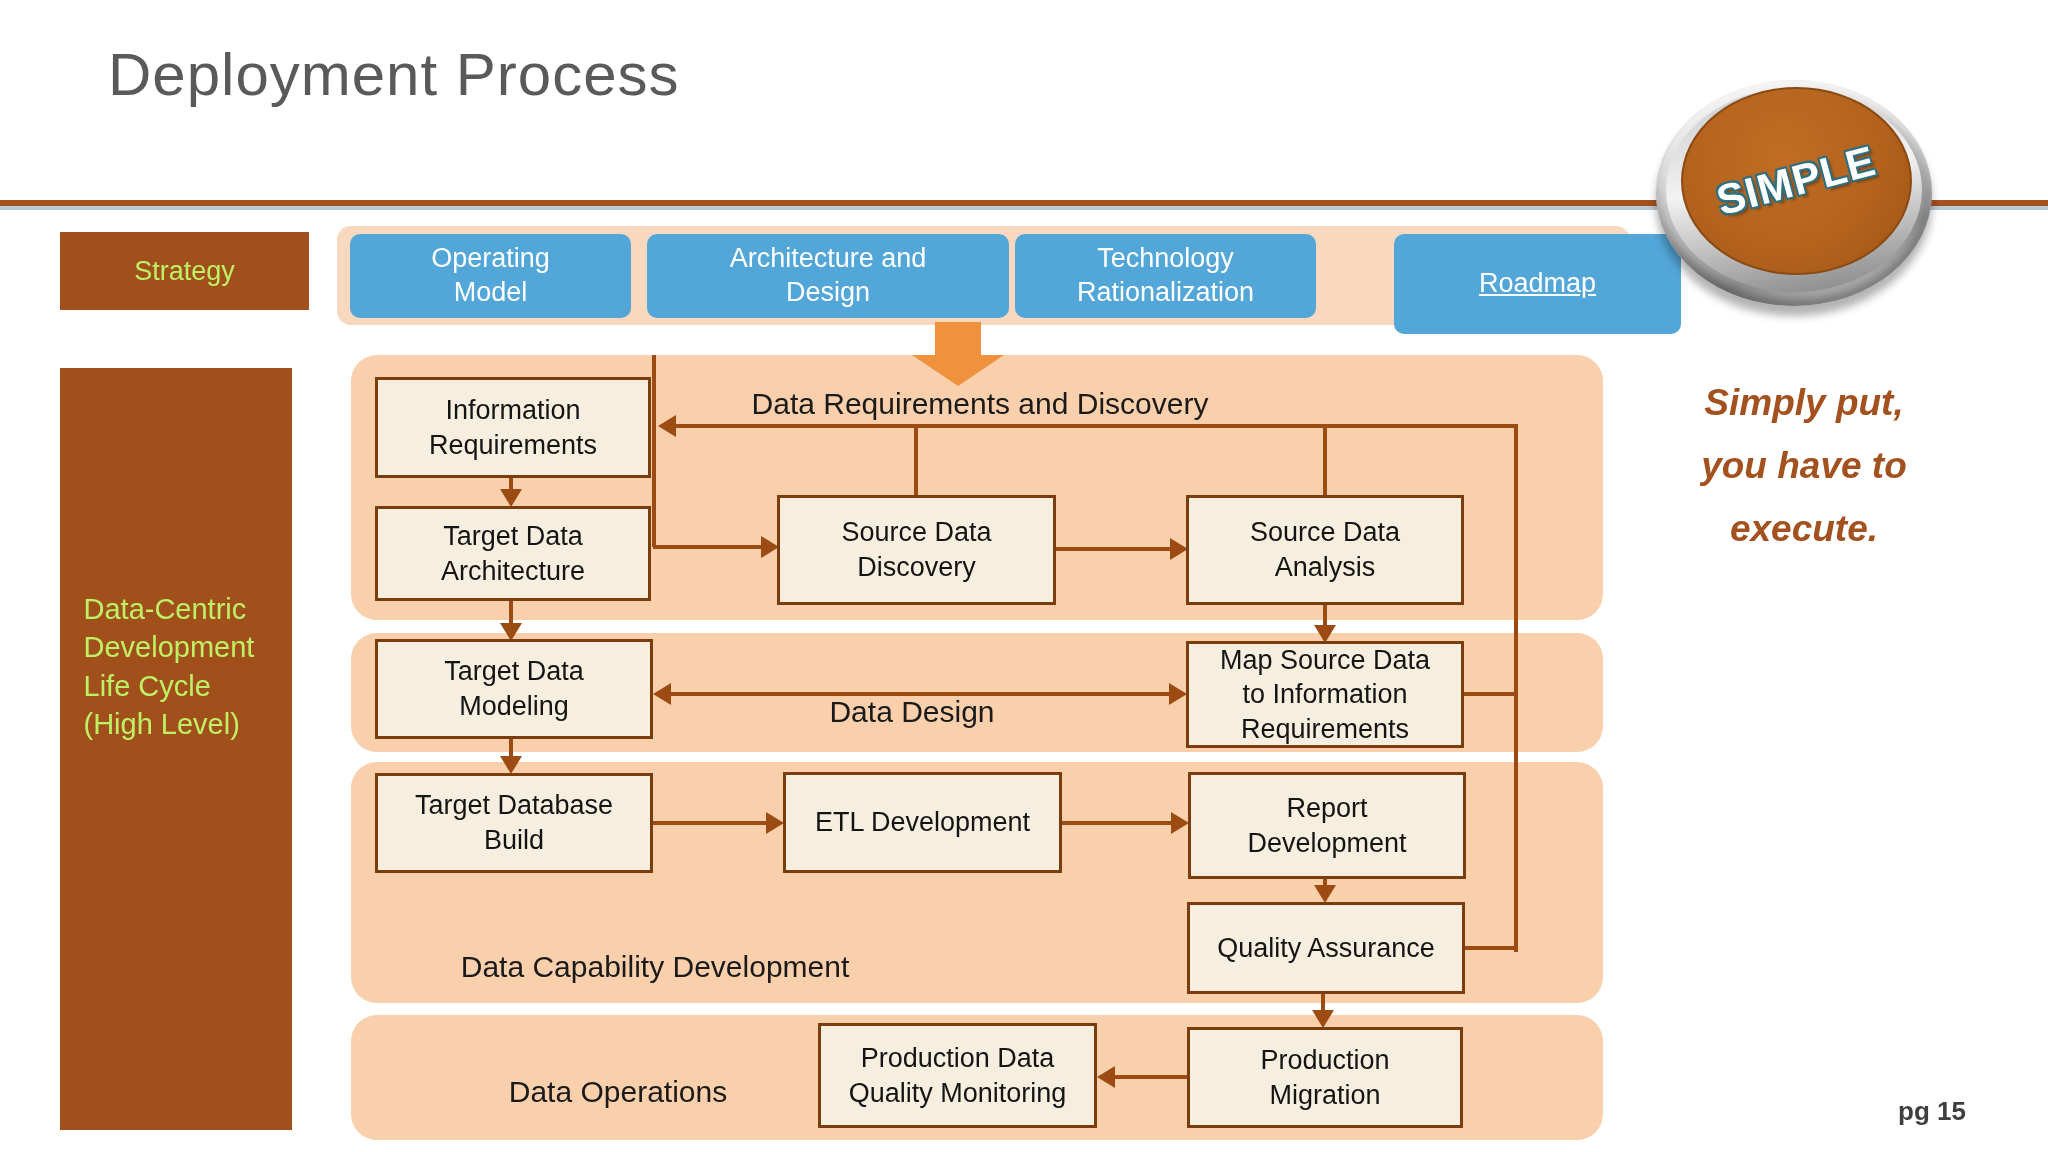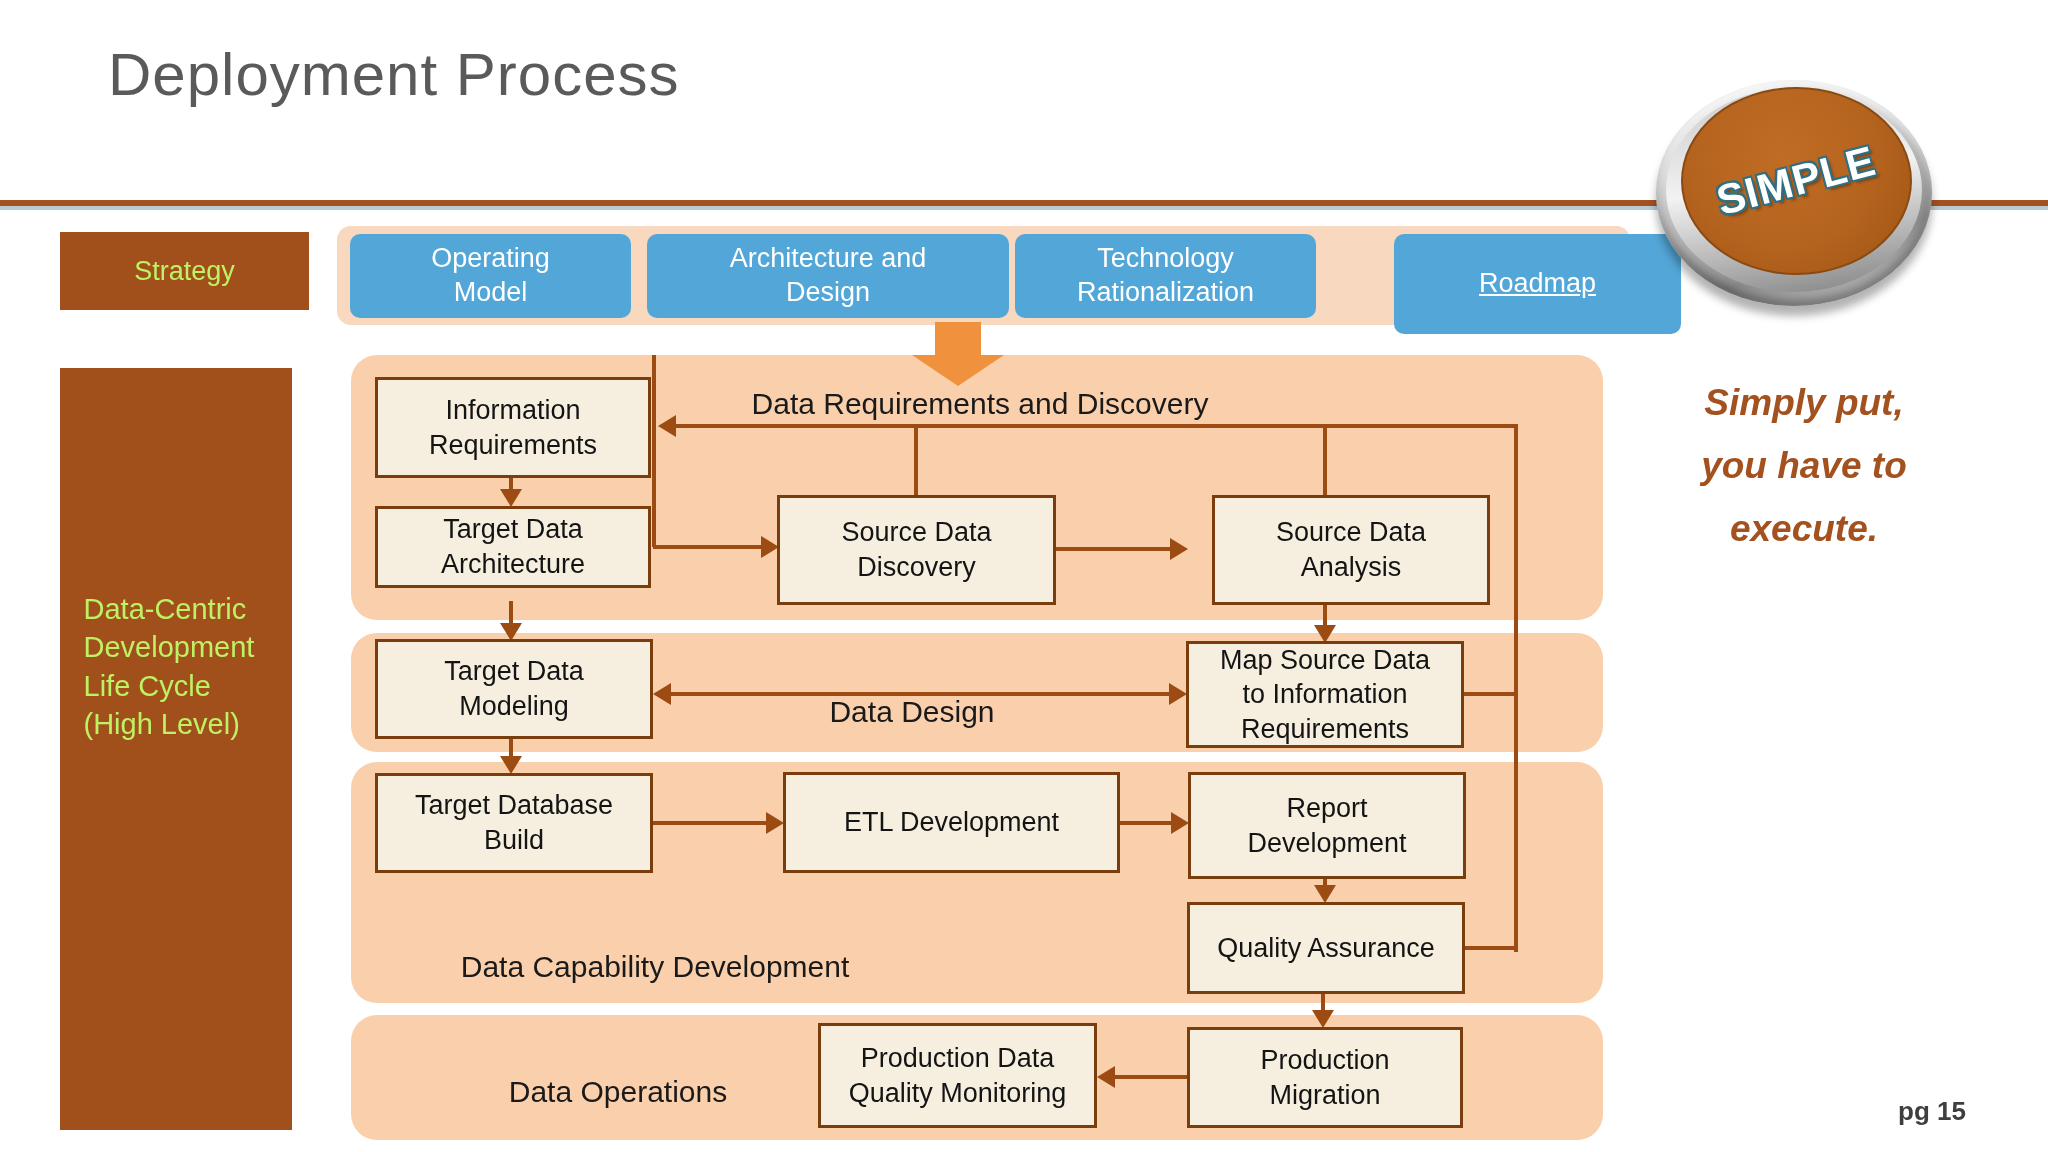--- a/index.html
+++ b/index.html
@@ -152,39 +152,39 @@
 
   <div class="vline" style="left:1321px;top:994px;height:18px;"></div>
   <div class="arr down" style="left:1312px;top:1010px;"></div>
 
   <div class="arr left" style="left:1097px;top:1066px;"></div>
   <div class="hline" style="left:1113px;top:1075px;width:74px;"></div>
 
   <div class="node" style="left:375px;top:377px;width:276px;height:101px;">
     <span style="max-width:190px;">Information Requirements</span>
   </div>
-  <div class="node" style="left:375px;top:506px;width:276px;height:82px;">
+  <div class="node" style="left:375px;top:506px;width:276px;height:95px;">
     <span style="max-width:170px;">Target Data Architecture</span>
   </div>
   <div class="node" style="left:777px;top:495px;width:279px;height:110px;">
     <span style="max-width:170px;text-align:center;">Source Data Discovery</span>
   </div>
-  <div class="node" style="left:1186px;top:495px;width:278px;height:110px;margin-left:26px;">
+  <div class="node" style="left:1186px;top:495px;width:278px;height:110px;">
     <span style="max-width:170px;">Source Data Analysis</span>
   </div>
   <div class="node" style="left:375px;top:639px;width:278px;height:100px;">
     <span style="max-width:170px;">Target Data Modeling</span>
   </div>
   <div class="node" style="left:1186px;top:641px;width:278px;height:107px;">
     <span style="max-width:220px;">Map Source Data to Information Requirements</span>
   </div>
   <div class="node" style="left:375px;top:773px;width:278px;height:100px;">
     <span style="max-width:220px;">Target Database Build</span>
   </div>
-  <div class="node" style="left:783px;top:772px;width:337px;height:101px;">
+  <div class="node" style="left:783px;top:772px;width:279px;height:101px;">
     <span>ETL Development</span>
   </div>
   <div class="node" style="left:1188px;top:772px;width:278px;height:107px;">
     <span style="max-width:180px;">Report Development</span>
   </div>
   <div class="node" style="left:1187px;top:902px;width:278px;height:92px;">
     <span>Quality Assurance</span>
   </div>
   <div class="node" style="left:818px;top:1023px;width:279px;height:105px;">
     <span style="max-width:250px;">Production Data Quality Monitoring</span>

